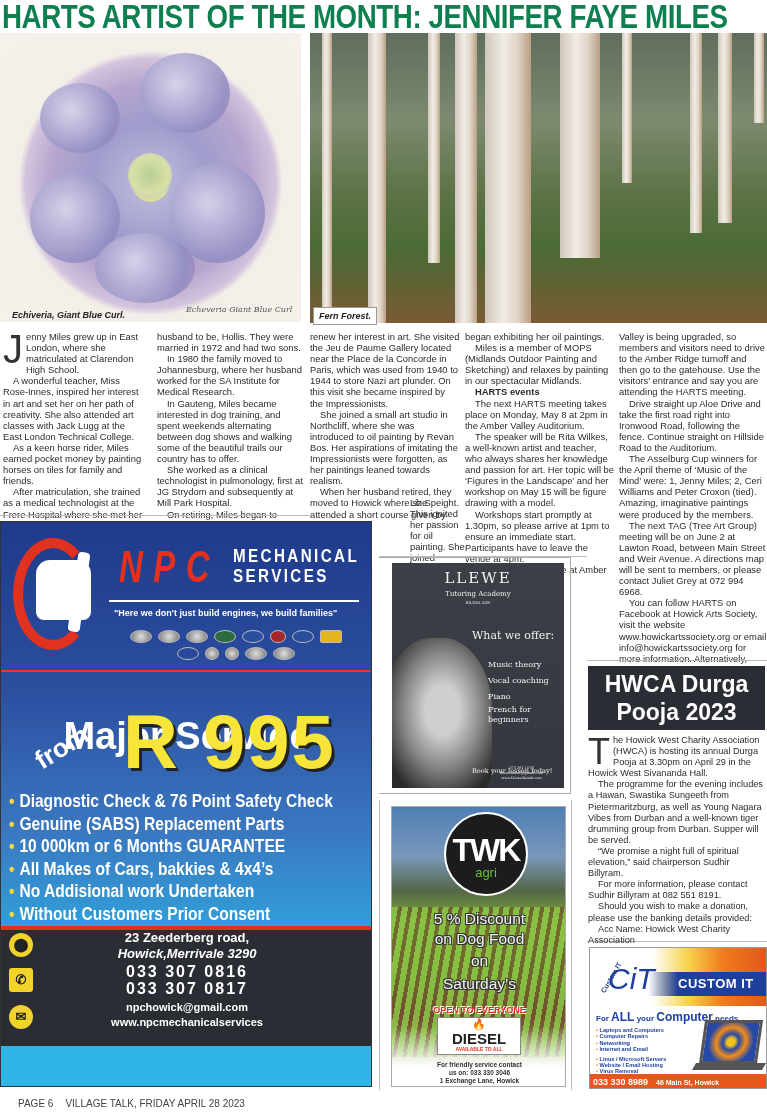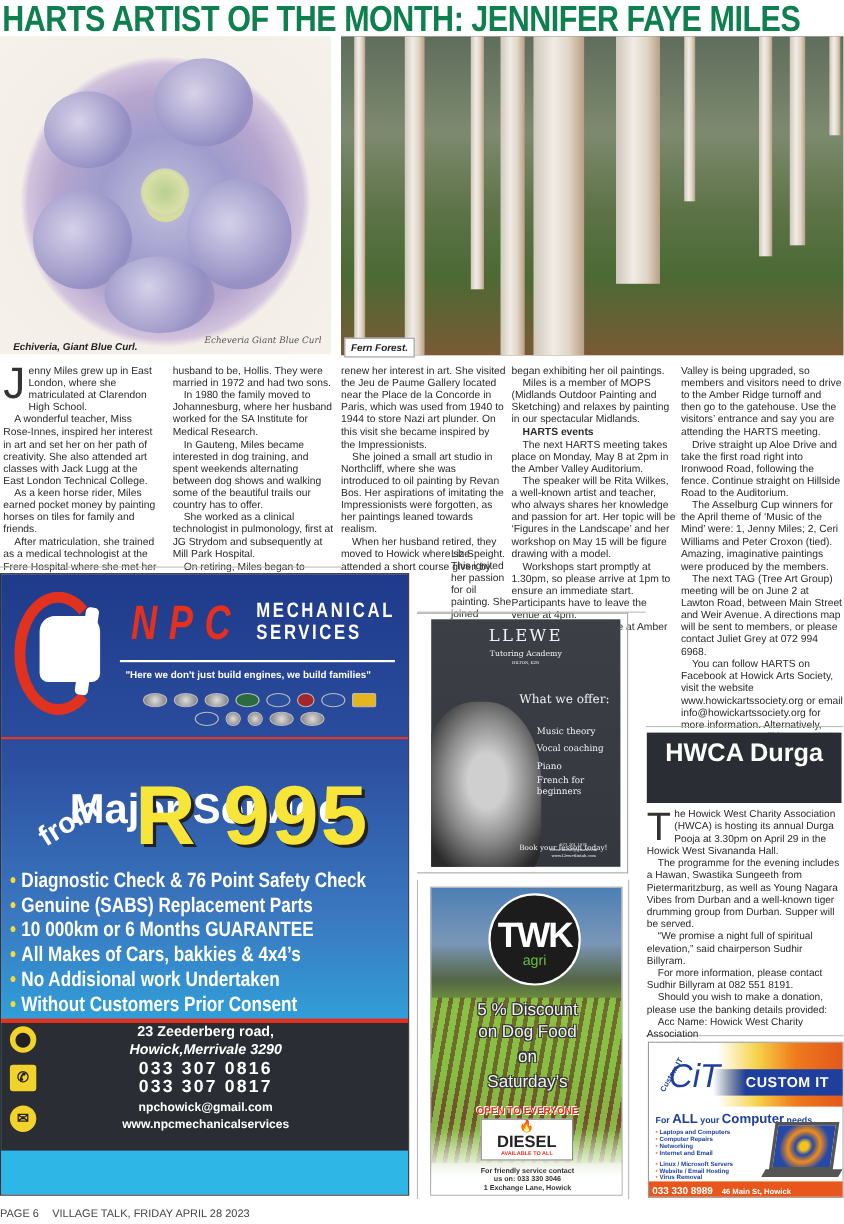--- a/index.html
+++ b/index.html
@@ -115,21 +115,21 @@
   .cit-for { position: absolute; left: 6px; top: 62px; font-size: 8px; font-weight: 900; color: #1e3f9c; white-space: nowrap; }
   .cit-for .big { font-size: 12px; }
   .cit-list { position: absolute; left: 6px; top: 79px; list-style: none; font-size: 5.6px; font-weight: 700; color: #1e3f9c; line-height: 6.4px; }
   .cit-list li::before { content: "• "; color: #f07a1c; }
   .cit-list .gap { margin-top: 3px; }
   .cit-laptop { position: absolute; left: 112px; top: 72px; width: 58px; height: 44px; background: radial-gradient(circle at 50% 50%, #f4c21a 0 12%, #2649a8 25%, #f08c1a 45%, #2649a8 70%); border: 3px solid #555; transform: skewX(-8deg); }
   .cit-base { position: absolute; left: 104px; top: 115px; width: 70px; height: 7px; background: #555; transform: skewX(-30deg); }
   .cit-bar { position: absolute; left: 0; top: 126px; width: 178px; height: 16px; background: #e8561b; color: #fff; font-size: 9px; font-weight: 900; line-height: 16px; padding-left: 3px; white-space: nowrap; }
   .cit-bar .addr { font-size: 7px; margin-left: 8px; }
 
-  .footer { position: absolute; left: 0; top: 1098px; font-size: 10px; color: #444; white-space: nowrap; }
+  .footer { position: absolute; left: 18px; top: 1098px; font-size: 10px; color: #444; white-space: nowrap; }
   .footer span { margin-right: 12px; }
 </style>
 </head>
 <body>
 
 <h1 class="headline">HARTS ARTIST OF THE MONTH: JENNIFER FAYE MILES</h1>
 
 <div class="photo photo-flower">
   <div class="flower-petal" style="left:40px;top:50px;width:80px;height:70px;"></div>
   <div class="flower-petal" style="left:140px;top:20px;width:90px;height:80px;"></div>
@@ -294,20 +294,21 @@
   </div>
   <div class="twk-foot">
     <div>For friendly service contact</div>
     <div>us on: 033 330 3046</div>
     <div>1 Exchange Lane, Howick</div>
   </div>
 </div>
 
 <div class="hwca-head">
   <div>HWCA Durga</div>
+  <div>Pooja 2023</div>
 </div>
 <div class="hwca">
   <span class="dropcap">T</span>
   <p class="first">he Howick West Charity Association (HWCA) is hosting its annual Durga Pooja at 3.30pm on April 29 in the Howick West Sivananda Hall.</p>
   <p>The programme for the evening includes a Hawan, Swastika Sungeeth from Pietermaritzburg, as well as Young Nagara Vibes from Durban and a well-known tiger drumming group from Durban. Supper will be served.</p>
   <p>“We promise a night full of spiritual elevation,” said chairperson Sudhir Billyram.</p>
   <p>For more information, please contact Sudhir Billyram at 082 551 8191.</p>
   <p>Should you wish to make a donation, please use the banking details provided:</p>
   <p>Acc Name: Howick West Charity Association</p>
   <p class="indent2">Nedbank: Acc No - 1164651811</p>

